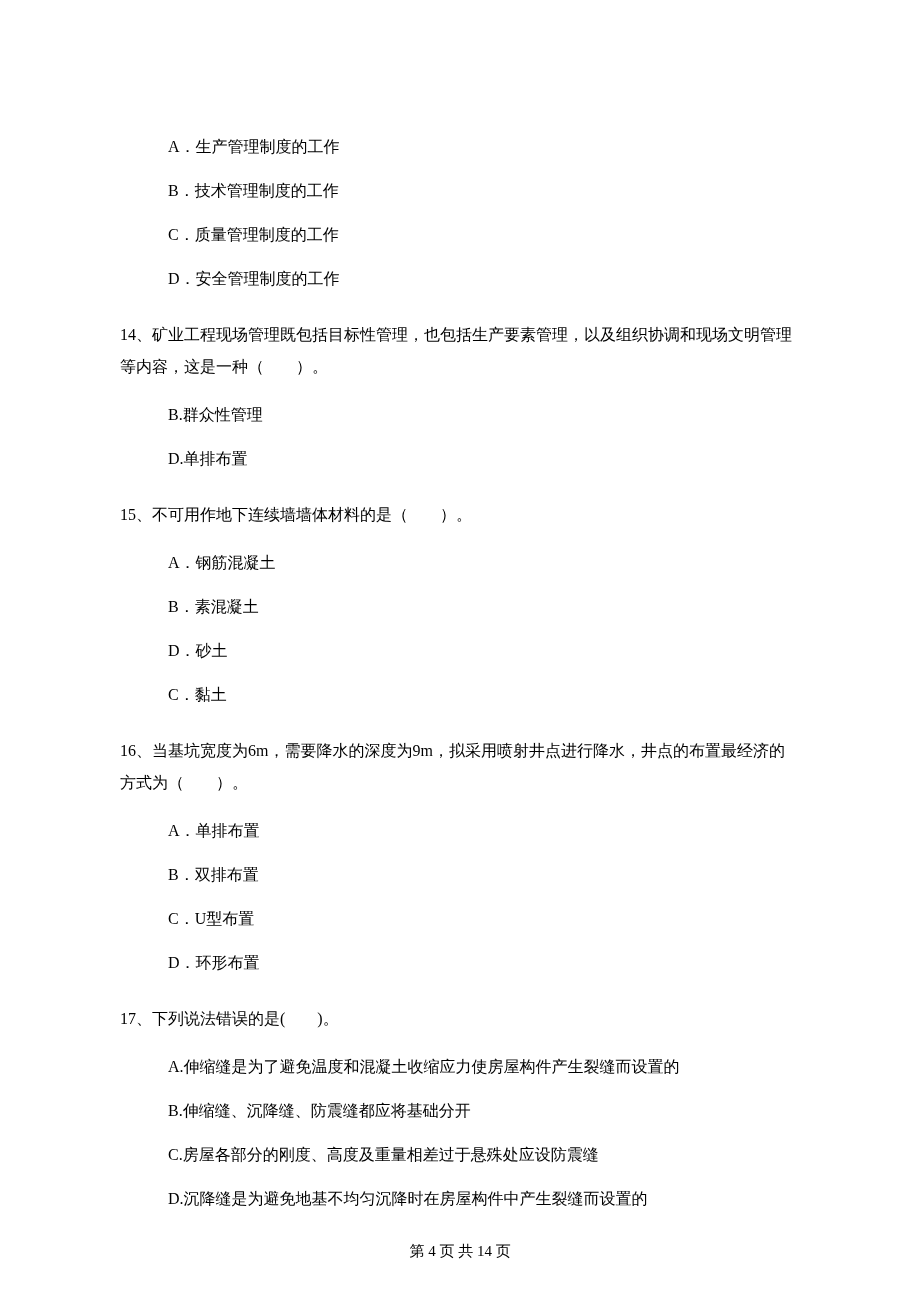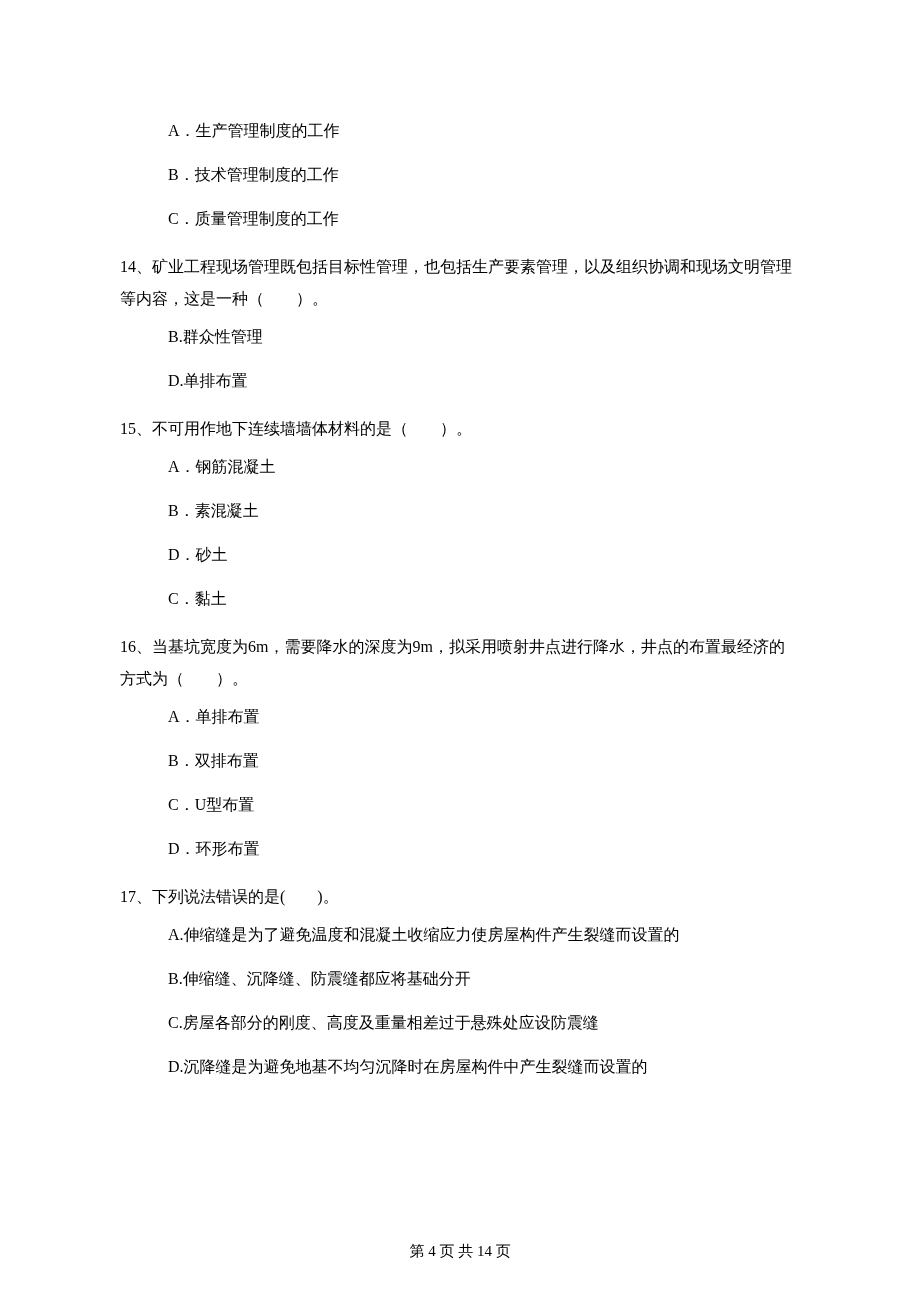--- a/index.html
+++ b/index.html
@@ -13,26 +13,26 @@
     width: 920px;
     min-height: 1302px;
     box-sizing: border-box;
     padding: 115px 120px 40px 120px;
     position: relative;
     font-size: 16px;
     line-height: 1.5;
   }
   .option {
     margin-left: 48px;
-    margin-top: 4px;
+    margin-top: 20px;
     margin-bottom: 20px;
     font-family: Liberation Serif, serif;
   }
   .question {
-    margin-top: 12px;
+    margin-top: 28px;
     margin-bottom: 10px;
     line-height: 2;
   }
   .footer {
     position: absolute;
     bottom: 40px;
     left: 0;
     width: 100%;
     text-align: center;
     font-size: 15px;
@@ -42,20 +42,21 @@
   }
 </style>
 </head>
 <body>
 
 <div class="page">
 
   <div class="option">A．生产管理制度的工作</div>
   <div class="option">B．技术管理制度的工作</div>
   <div class="option">C．质量管理制度的工作</div>
+  <div class="option">D．安全管理制度的工作</div>
 
   <div class="question spaced">14、矿业工程现场管理既包括目标性管理，也包括生产要素管理，以及组织协调和现场文明管理等内容，这是一种（　　）。</div>
   <div class="option">B.群众性管理</div>
   <div class="option">D.单排布置</div>
 
   <div class="question">15、不可用作地下连续墙墙体材料的是（　　）。</div>
   <div class="option">A．钢筋混凝土</div>
   <div class="option">B．素混凝土</div>
   <div class="option">D．砂土</div>
   <div class="option">C．黏土</div>

